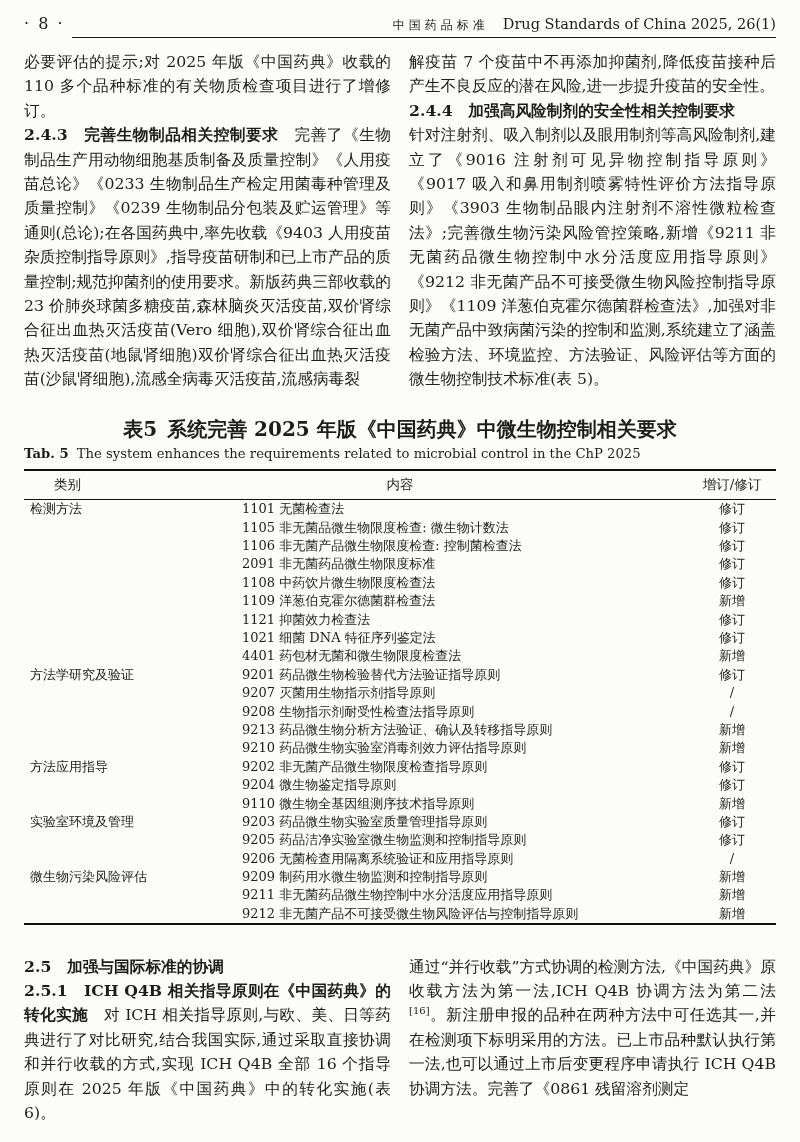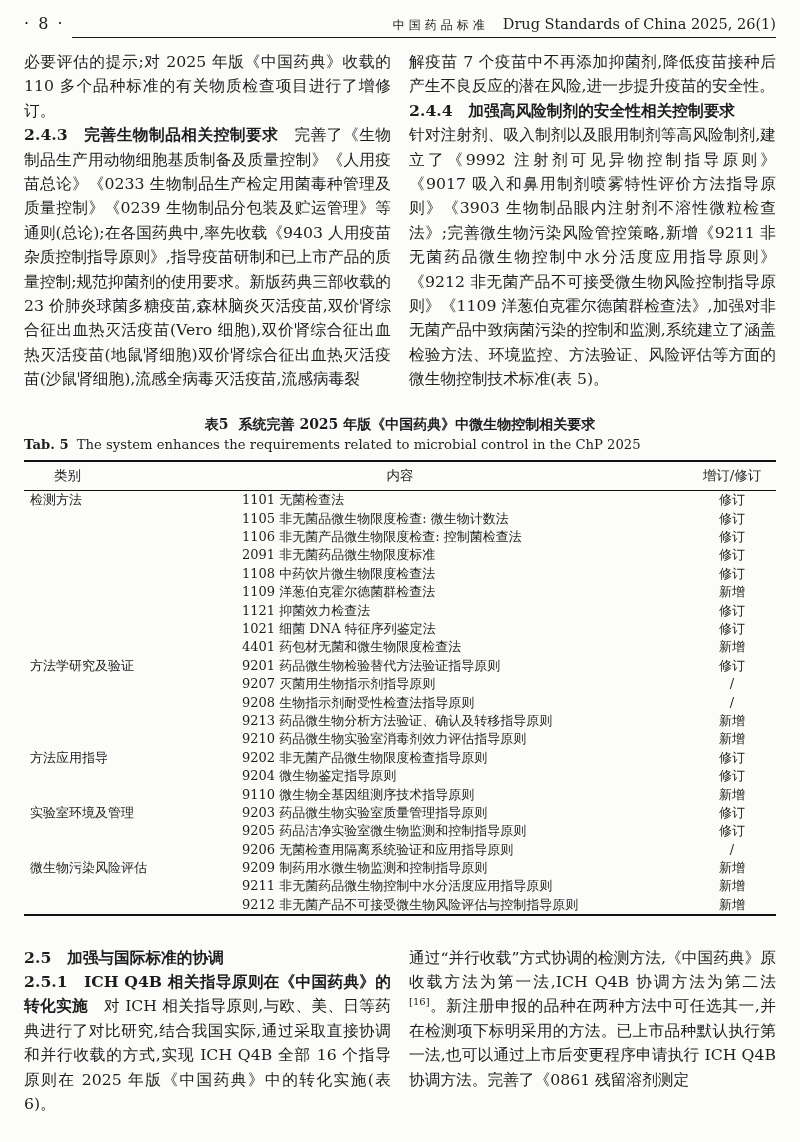--- a/index.html
+++ b/index.html
@@ -32,21 +32,21 @@
   .cols{display:flex;gap:18px;text-align:justify;}
   .cols.top{margin-top:12px;}
   .cols.bottom{margin-top:30px;}
   .col{width:367px;font-size:15.7px;line-height:24.4px;}
   .para{margin:0;}
   .b{font-weight:700;}
   .blk{display:block;}
   sup{font-size:10px;line-height:0;}
   
   .tbl-wrap{margin-top:24px;}
-  .cap-cn{margin:0;text-align:center;font-size:14px;font-weight:700;}
+  .cap-cn{margin:0;text-align:center;font-size:20px;font-weight:700;}
   .cap-cn .cap-text{margin-left:10px;}
   .cap-en{margin:3px 0 0 0;text-align:left;font-size:13.2px;}
   .cap-en .cap-label{font-weight:700;}
   .cap-en .cap-text{margin-left:8px;}
   table{
     width:100%;border-collapse:collapse;margin-top:8px;
     font-size:13px;
   }
   thead th{
     font-weight:400;font-size:13.5px;
@@ -74,21 +74,21 @@
     </div>
   </div>
 
   <div class="cols top">
     <div class="col">
         <p class="para"><span>必要评估的提示;对 2025 年版《中国药典》收载的 110 多个品种标准的有关物质检查项目进行了增修订。</span></p>
         <p class="para"><span class="b">2.4.3　完善生物制品相关控制要求</span><span>　完善了《生物制品生产用动物细胞基质制备及质量控制》《人用疫苗总论》《0233 生物制品生产检定用菌毒种管理及质量控制》《0239 生物制品分包装及贮运管理》等通则(总论);在各国药典中,率先收载《9403 人用疫苗杂质控制指导原则》,指导疫苗研制和已上市产品的质量控制;规范抑菌剂的使用要求。新版药典三部收载的 23 价肺炎球菌多糖疫苗,森林脑炎灭活疫苗,双价肾综合征出血热灭活疫苗(Vero 细胞),双价肾综合征出血热灭活疫苗(地鼠肾细胞)双价肾综合征出血热灭活疫苗(沙鼠肾细胞),流感全病毒灭活疫苗,流感病毒裂</span></p>
       </div>
     <div class="col">
         <p class="para"><span>解疫苗 7 个疫苗中不再添加抑菌剂,降低疫苗接种后产生不良反应的潜在风险,进一步提升疫苗的安全性。</span></p>
-        <p class="para"><span class="b blk">2.4.4　加强高风险制剂的安全性相关控制要求</span><span>针对注射剂、吸入制剂以及眼用制剂等高风险制剂,建立了《9992 注射剂可见异物控制指导原则》《9017 吸入和鼻用制剂喷雾特性评价方法指导原则》《3903 生物制品眼内注射剂不溶性微粒检查法》;完善微生物污染风险管控策略,新增《9211 非无菌药品微生物控制中水分活度应用指导原则》《9212 非无菌产品不可接受微生物风险控制指导原则》《1109 洋葱伯克霍尔德菌群检查法》,加强对非无菌产品中致病菌污染的控制和监测,系统建立了涵盖检验方法、环境监控、方法验证、风险评估等方面的微生物控制技术标准(表 5)。</span></p>
+        <p class="para"><span class="b blk">2.4.4　加强高风险制剂的安全性相关控制要求</span><span>针对注射剂、吸入制剂以及眼用制剂等高风险制剂,建立了《9016 注射剂可见异物控制指导原则》《9017 吸入和鼻用制剂喷雾特性评价方法指导原则》《3903 生物制品眼内注射剂不溶性微粒检查法》;完善微生物污染风险管控策略,新增《9211 非无菌药品微生物控制中水分活度应用指导原则》《9212 非无菌产品不可接受微生物风险控制指导原则》《1109 洋葱伯克霍尔德菌群检查法》,加强对非无菌产品中致病菌污染的控制和监测,系统建立了涵盖检验方法、环境监控、方法验证、风险评估等方面的微生物控制技术标准(表 5)。</span></p>
       </div>
   </div>
 
   <div class="tbl-wrap">
     <p class="cap-cn">
       <span class="cap-label">表5</span><span class="cap-text">系统完善 2025 年版《中国药典》中微生物控制相关要求</span>
     </p>
     <p class="cap-en">
       <span class="cap-label">Tab. 5</span><span class="cap-text">The system enhances the requirements related to microbial control in the ChP 2025</span>
     </p>

